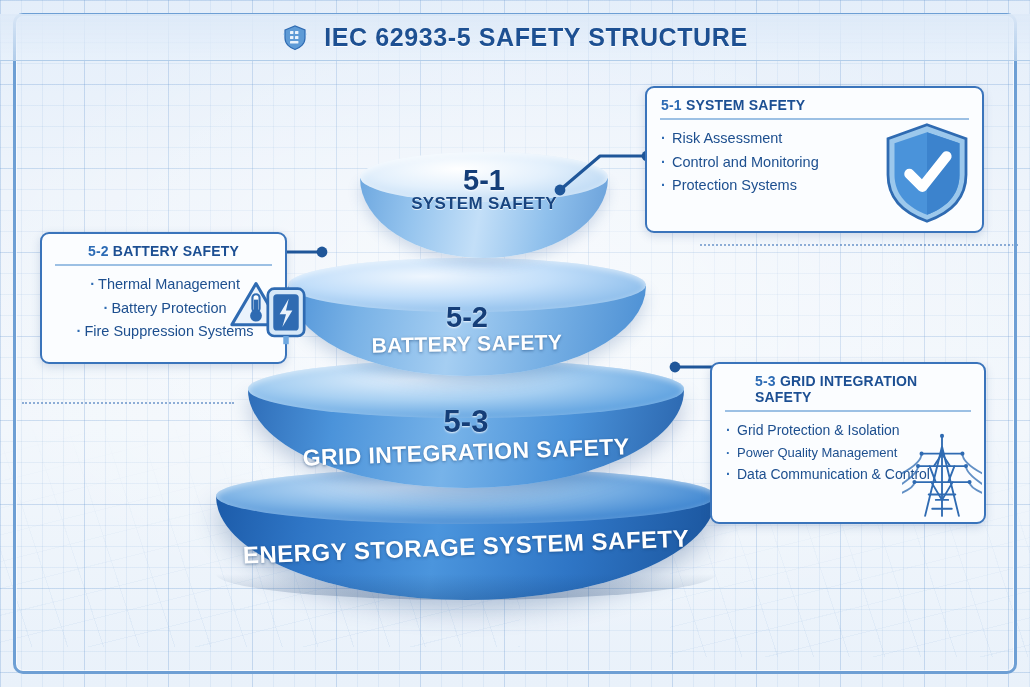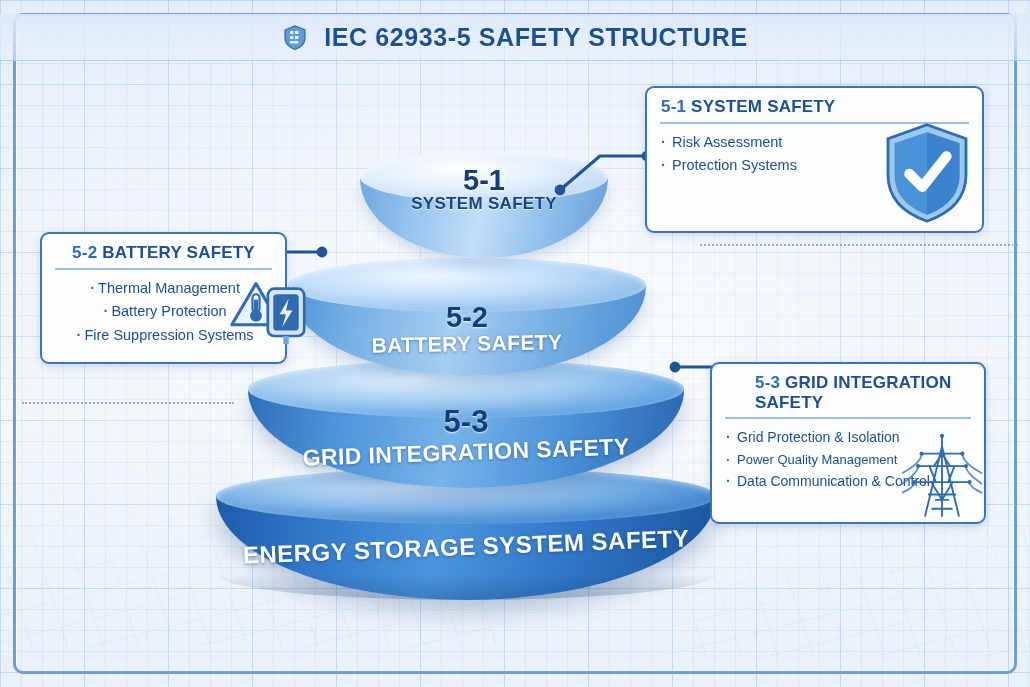--- a/index.html
+++ b/index.html
@@ -87,21 +87,21 @@
     text-shadow:0 1px 2px rgba(255,255,255,.85);}
   .lbl .nm{display:block;font-weight:bold;color:#ffffff;
     text-shadow:0 1px 3px rgba(20,60,110,.55);}
 
   
   .callout{
     position:absolute;background:#fbfdff;border:2px solid #3a74bb;border-radius:9px;
     box-shadow:0 3px 10px rgba(40,80,140,.18);overflow:hidden;
   }
   .callout .hd{
-    padding:9px 14px 5px 14px;font-size:17px;font-weight:bold;color:#1c4f93;
+    padding:9px 14px 5px 14px;font-size:14px;font-weight:bold;color:#1c4f93;
     letter-spacing:.2px;line-height:1.15;
   }
   .callout .hd .idx{color:#2c6bb5;}
   .callout .rule{height:2px;background:#9cc0e4;margin:0 13px 7px 13px;}
   .callout ul{list-style:none;margin:0;padding:0 14px 11px 14px;}
   .callout li{
     font-size:14.5px;color:#1d4f8f;line-height:1.62;white-space:nowrap;
   }
   .callout li::before{content:"\00B7";color:#2f6cb3;font-weight:bold;
     display:inline-block;width:11px;}
@@ -217,20 +217,21 @@
   </svg>
 
   <div class="callout" style="left:645px;top:86px;width:335px;height:143px;">
     <div class="hd">
       <span class="idx">5-1</span>
       <span>SYSTEM SAFETY</span>
     </div>
     <div class="rule"></div>
     <ul>
       <li>Risk Assessment</li>
+      <li>Control and Monitoring</li>
       <li>Protection Systems</li>
     </ul>
     <span class="ico" style="right:8px;bottom:2px;">
       <svg viewBox="0 0 100 112" width="94" height="104">
         <path d="M50 4 L92 19 L92 58 C92 85 73 100 50 108 C27 100 8 85 8 58 L8 19 Z" fill="#9cc8ec" stroke="#2f6bb2" stroke-width="3"></path>
         <path d="M50 12 L85 24 L85 58 C85 81 69 94 50 101 C31 94 15 81 15 58 L15 24 Z" fill="#4a93da"></path>
         <path d="M50 12 L85 24 L85 58 C85 81 69 94 50 101 Z" fill="#3c83cd"></path>
         <path d="M31 57 L45 71 L71 38" fill="none" stroke="#ffffff" stroke-width="11" stroke-linecap="round" stroke-linejoin="round"></path>
       </svg>
     </span>

